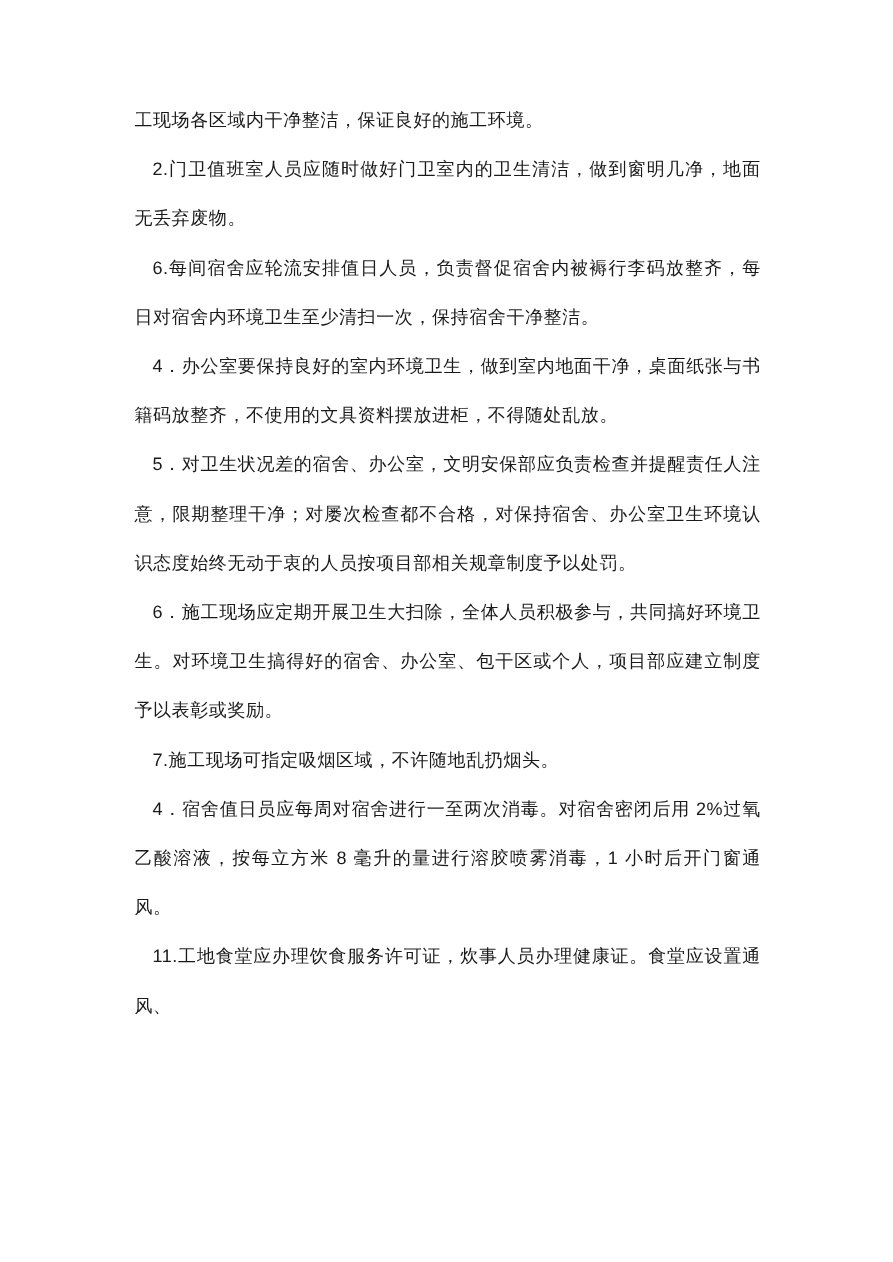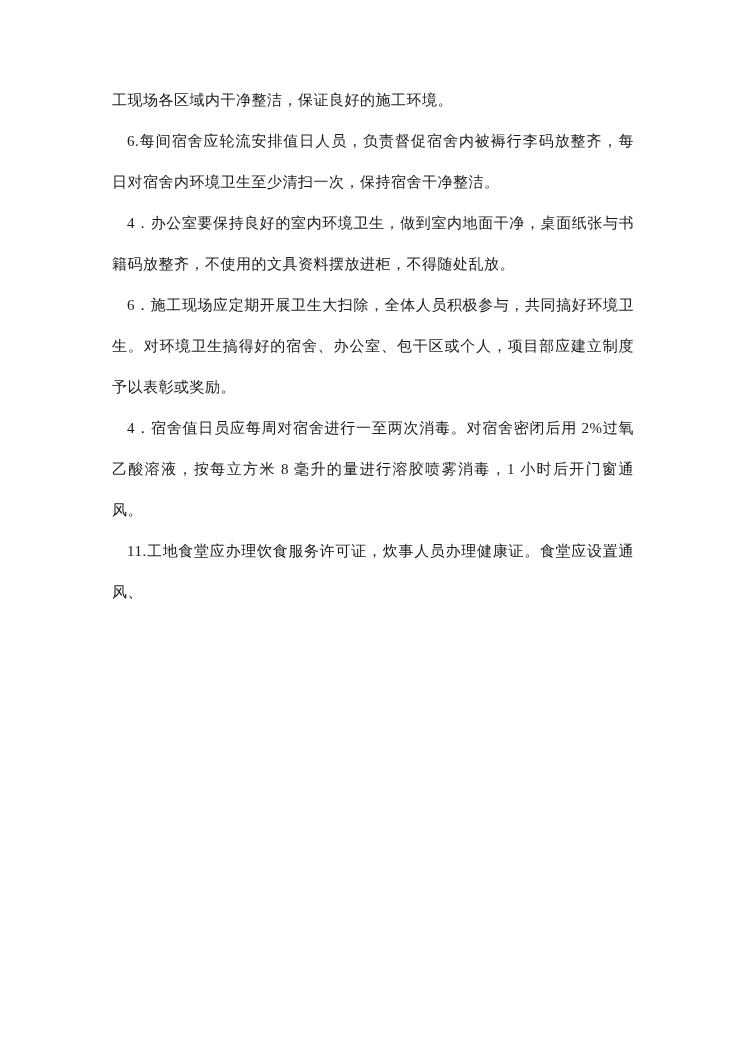--- a/index.html
+++ b/index.html
@@ -9,21 +9,21 @@
   }
   .page {
     position: relative;
     width: 744px;
     height: 1052px;
     margin: 0 auto;
     background: #ffffff;
     box-sizing: border-box;
     padding: 80px 110px 0 112px;
     overflow: hidden;
-    font-family: Liberation Serif, serif;
+    font-family: Liberation Sans, sans-serif;
     color: #1a1a1a;
   }
   .doc-body {
     width: 522px;
   }
   .para {
     margin: 0;
     font-size: 15px;
     line-height: 41px;
     text-align: justify;
@@ -34,19 +34,22 @@
   .para.continuation {
     text-indent: 0;
   }
 </style>
 </head>
 <body>
 
 <div class="page">
   <div class="doc-body">
     <p class="para continuation">工现场各区域内干净整洁，保证良好的施工环境。</p>
+    <p class="para">2.门卫值班室人员应随时做好门卫室内的卫生清洁，做到窗明几净，地面无丢弃废物。</p>
     <p class="para">6.每间宿舍应轮流安排值日人员，负责督促宿舍内被褥行李码放整齐，每日对宿舍内环境卫生至少清扫一次，保持宿舍干净整洁。</p>
     <p class="para">4．办公室要保持良好的室内环境卫生，做到室内地面干净，桌面纸张与书籍码放整齐，不使用的文具资料摆放进柜，不得随处乱放。</p>
+    <p class="para">5．对卫生状况差的宿舍、办公室，文明安保部应负责检查并提醒责任人注意，限期整理干净；对屡次检查都不合格，对保持宿舍、办公室卫生环境认识态度始终无动于衷的人员按项目部相关规章制度予以处罚。</p>
     <p class="para">6．施工现场应定期开展卫生大扫除，全体人员积极参与，共同搞好环境卫生。对环境卫生搞得好的宿舍、办公室、包干区或个人，项目部应建立制度予以表彰或奖励。</p>
+    <p class="para">7.施工现场可指定吸烟区域，不许随地乱扔烟头。</p>
     <p class="para">4．宿舍值日员应每周对宿舍进行一至两次消毒。对宿舍密闭后用 2%过氧乙酸溶液，按每立方米 8 毫升的量进行溶胶喷雾消毒，1 小时后开门窗通风。</p>
     <p class="para">11.工地食堂应办理饮食服务许可证，炊事人员办理健康证。食堂应设置通风、</p>
   </div>
 </div>
 
 </body></html>

